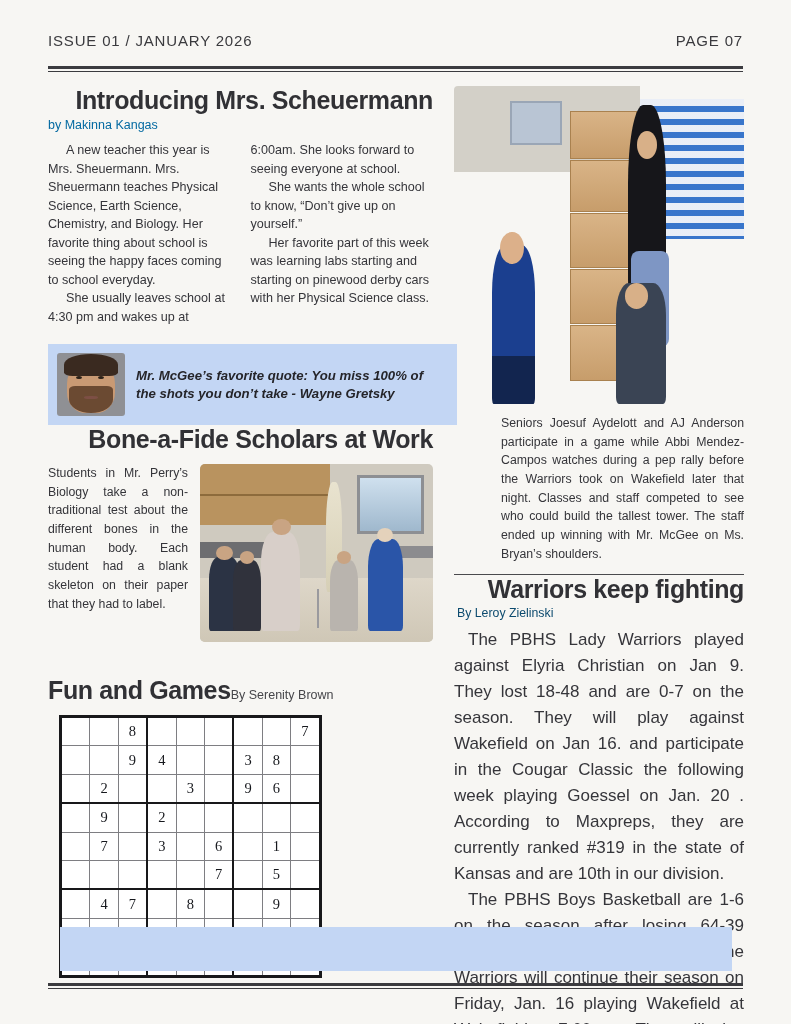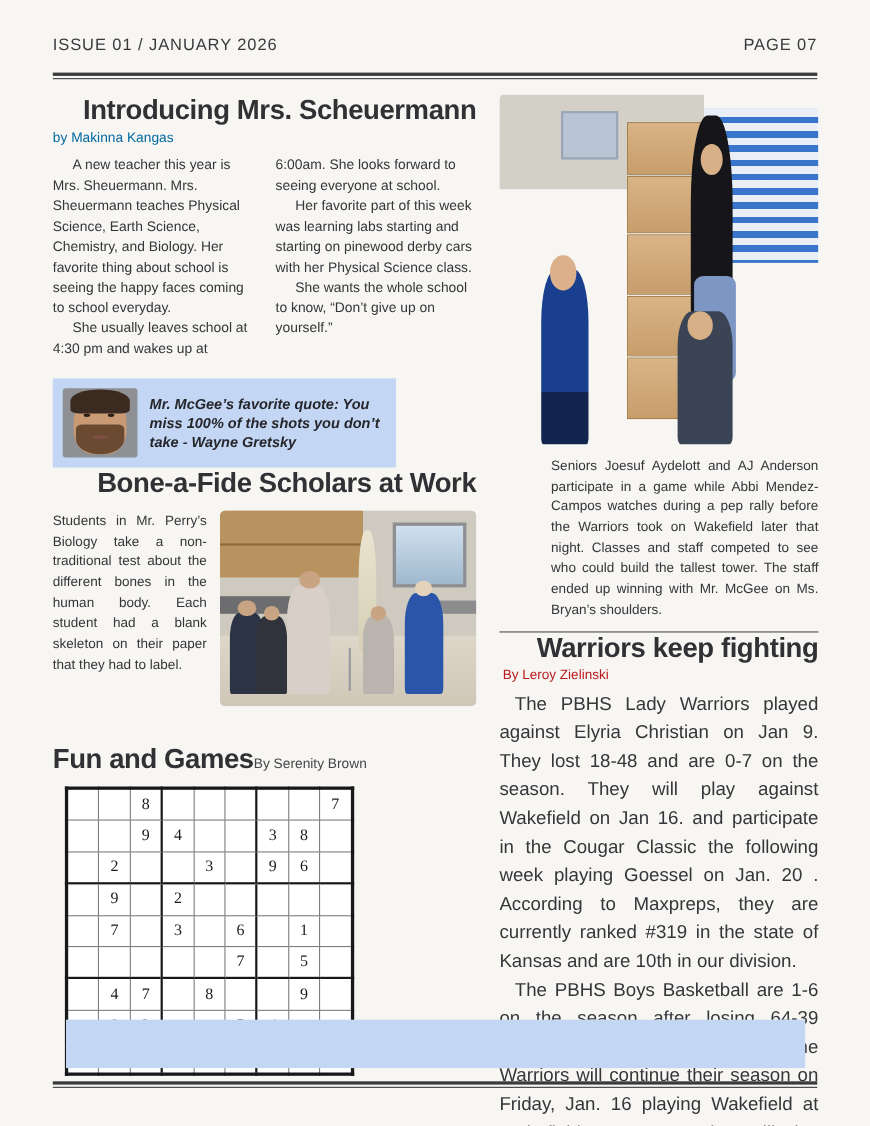--- a/index.html
+++ b/index.html
@@ -38,21 +38,21 @@
     column-count:2; column-gap:20px;
     font-size:12.6px; line-height:1.47; color:#35353a;
   }
   .two-col p { margin:0; text-indent:18px; }
 
   
   .quotebox {
     margin-top:18px; background:#c3d6f4;
     display:flex; align-items:center; gap:11px;
     padding:9px 12px 9px 9px; box-sizing:border-box;
-    width:312px; min-height:72px;
+    width:409px; min-height:72px;
   }
   .portrait {
     width:68px; height:63px; flex:0 0 68px; border-radius:3px;
     overflow:hidden; position:relative; background:#8f9094;
   }
   .quotetext {
     font-size:13.2px; font-weight:700; font-style:italic;
     line-height:1.30; color:#25252a;
   }
 
@@ -81,21 +81,21 @@
   .sudoku td.bl { border-left:2.6px solid #18181a; }
 
   
   .photo-gym { width:290px; height:318px; border-radius:4px; overflow:hidden; position:relative; }
   .caption {
     margin-top:10px; font-size:12.3px; line-height:1.52;
     text-align:justify; color:#35353a;margin-left:47px;
   }
   .rule-thin { height:1.5px; background:#4a4a4d; margin:10px 0 0 0; }
   .h2-warriors { margin-top:9px; font-size:21.5px; }
-  .byline-r { font-size:12.3px; color:#b91c1c; margin-top:3px; margin-left:3px; }
+  .byline-r { font-size:12.3px; color:#0c4a6e; margin-top:3px; margin-left:3px; }
   .rbody { margin-top:7px; font-size:17px; line-height:1.53; text-align:justify; color:#35353a; }
   .rbody p { margin:0; text-indent:14px; }
 
   
   .footer-bar { position:absolute; left:60px; top:927px; width:672px; height:44px; background:#c3d6f4; }
   .footer-rule { position:absolute; left:48px; top:983px; width:695px; }
   .footer-rule .r1 { height:3px; background:#3b3b3f; }
   .footer-rule .r2 { height:1px; background:#3b3b3f; margin-top:2px; }
 
   
@@ -172,22 +172,22 @@
   <div class="cols">
 
     <div class="col-left">
 
       <h1 class="head">Introducing Mrs. Scheuermann</h1>
       <div class="byline">by Makinna Kangas</div>
 
       <div class="two-col">
         <p>A new teacher this year is Mrs. Sheuermann. Mrs. Sheuermann teaches Physical Science, Earth Science, Chemistry, and Biology. Her favorite thing about school is seeing the happy faces coming to school everyday.</p>
         <p>She usually leaves school at 4:30 pm and wakes up at 6:00am. She looks forward to seeing everyone at school.</p>
+        <p>She wants the whole school to know, “Don’t give up on yourself.”</p>
         <p>Her favorite part of this week was learning labs starting and starting on pinewood derby cars with her Physical Science class.</p>
-        <p>She wants the whole school to know, “Don’t give up on yourself.”</p>
       </div>
 
       <div class="quotebox" style="background: rgb(195, 214, 244);">
         <div class="portrait">
           <div class="port-face"></div>
           <div class="port-hair"></div>
           <div class="port-beard"></div>
           <div class="port-eye" style="left:28%"></div>
           <div class="port-eye" style="left:60%"></div>
           <div class="port-mouth"></div>

